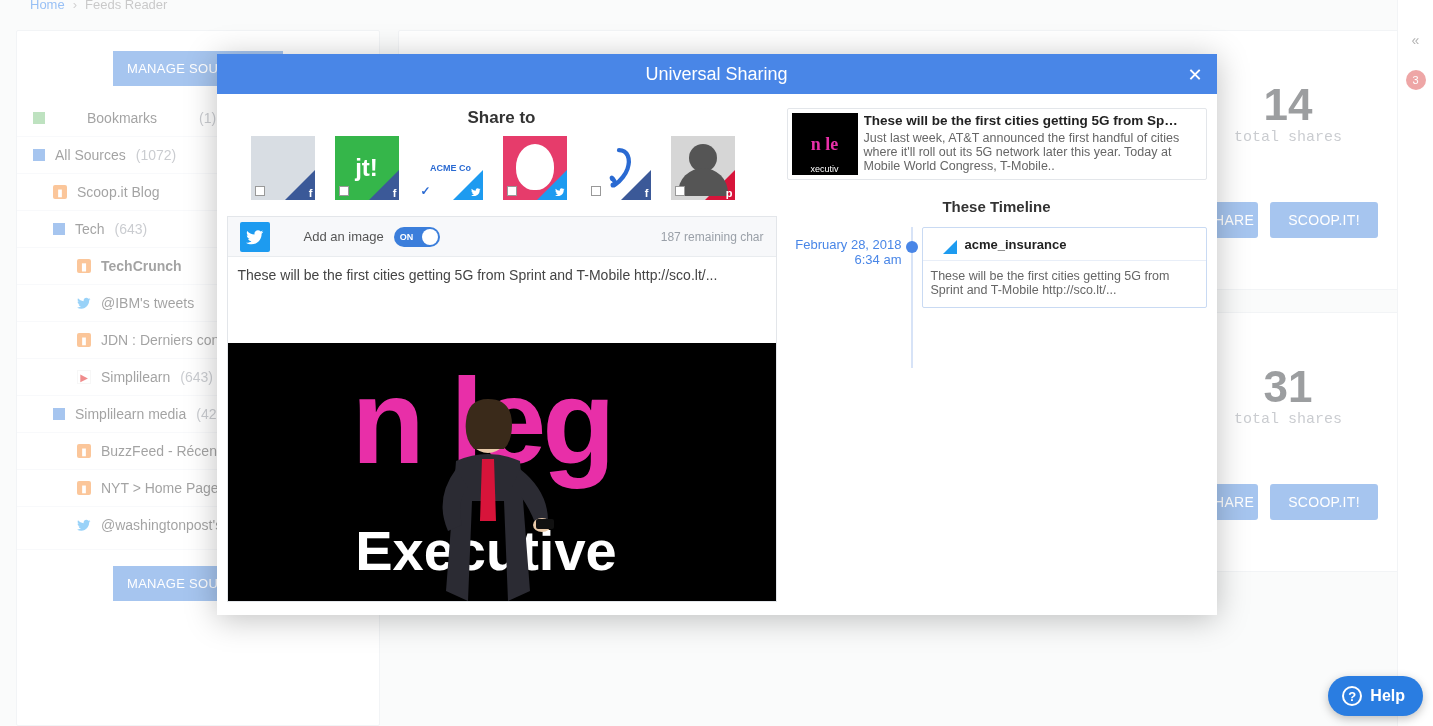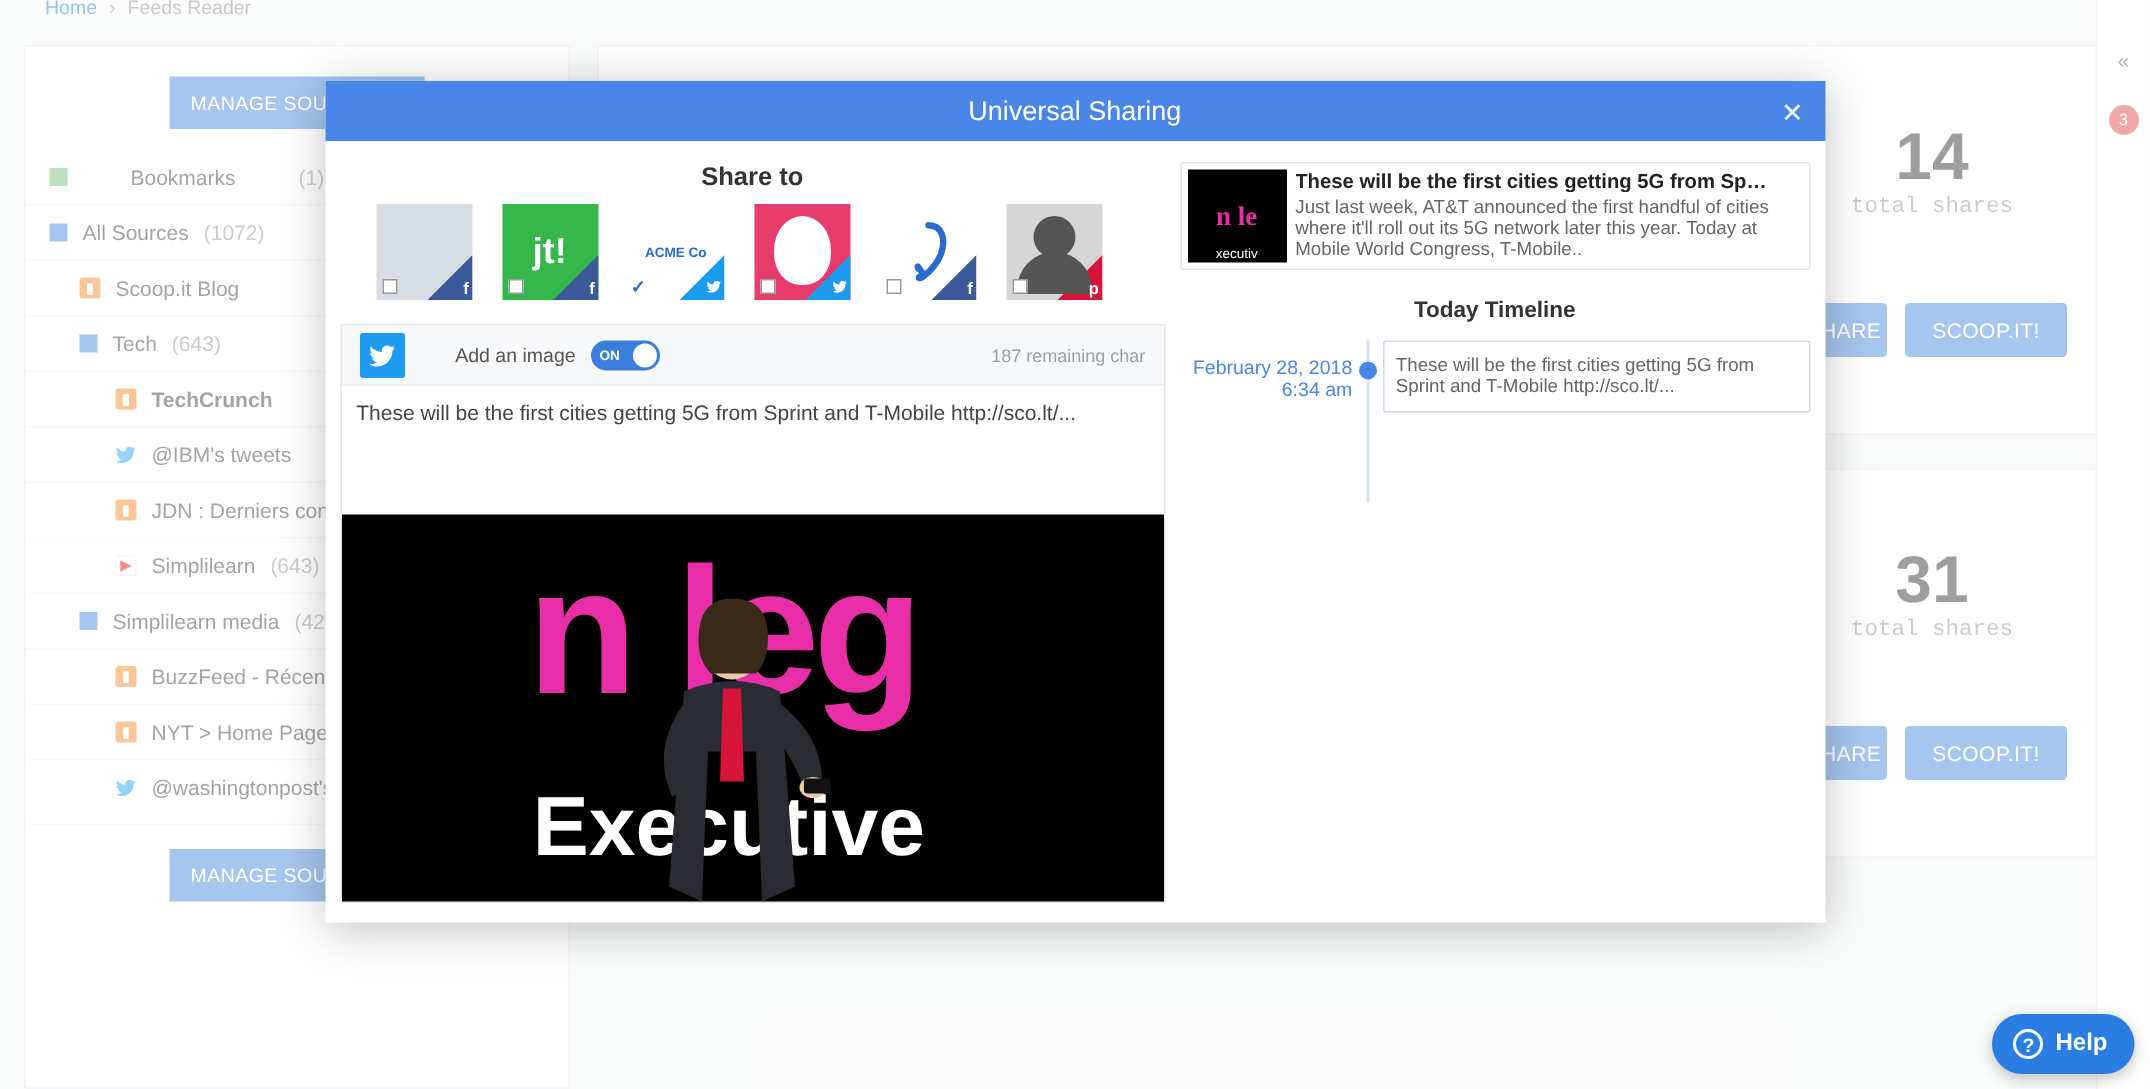--- a/index.html
+++ b/index.html
@@ -320,30 +320,36 @@
           <div class="thumb">
             <div class="tp">n le</div>
               <div class="tp2">xecutiv</div>
           </div>
           <div class="txt">
             <b>These will be the first cities getting 5G from Sprint a...</b>
             <span>Just last week, AT&amp;T announced the first handful of cities where it'll roll out its 5G network later this year. Today at Mobile World Congress, T-Mobile..</span>
           </div>
         </div>
 
-        <div class="timeline-h">Today Timeline</div>
+        <div class="timeline-h">These Timeline</div>
         <div class="tl">
           <div class="when">
             <span>February 28, 2018</span>
             <span class="d2">6:34 am</span>
           </div>
           <div class="line">
               <span class="dot"></span>
             </div>
           <div class="tcard">
+            <div class="thead">
+              <span class="ic">
+                  <span class="c1"></span>
+                </span>
+              <b>acme_insurance</b>
+            </div>
             <div class="tbody">These will be the first cities getting 5G from Sprint and T-Mobile http://sco.lt/...</div>
           </div>
         </div>
       </div>
     </div>
   </div>
 </div>
 
 <div class="help">
   <span class="q">?</span>

